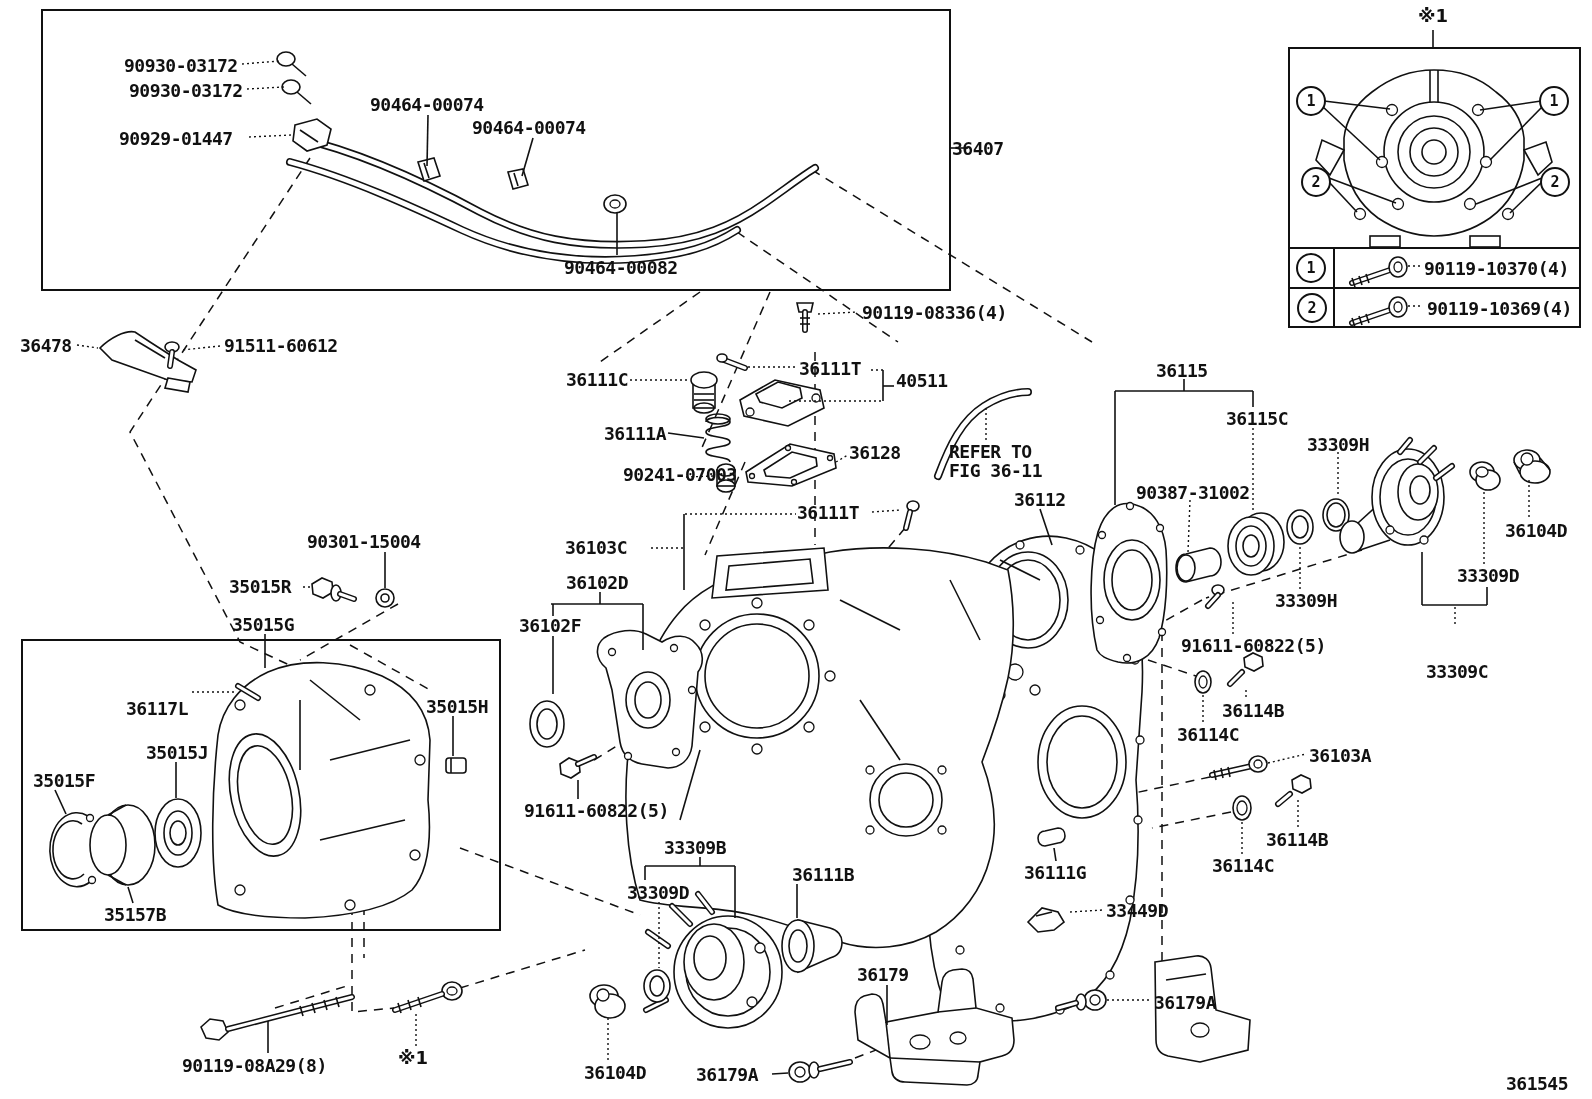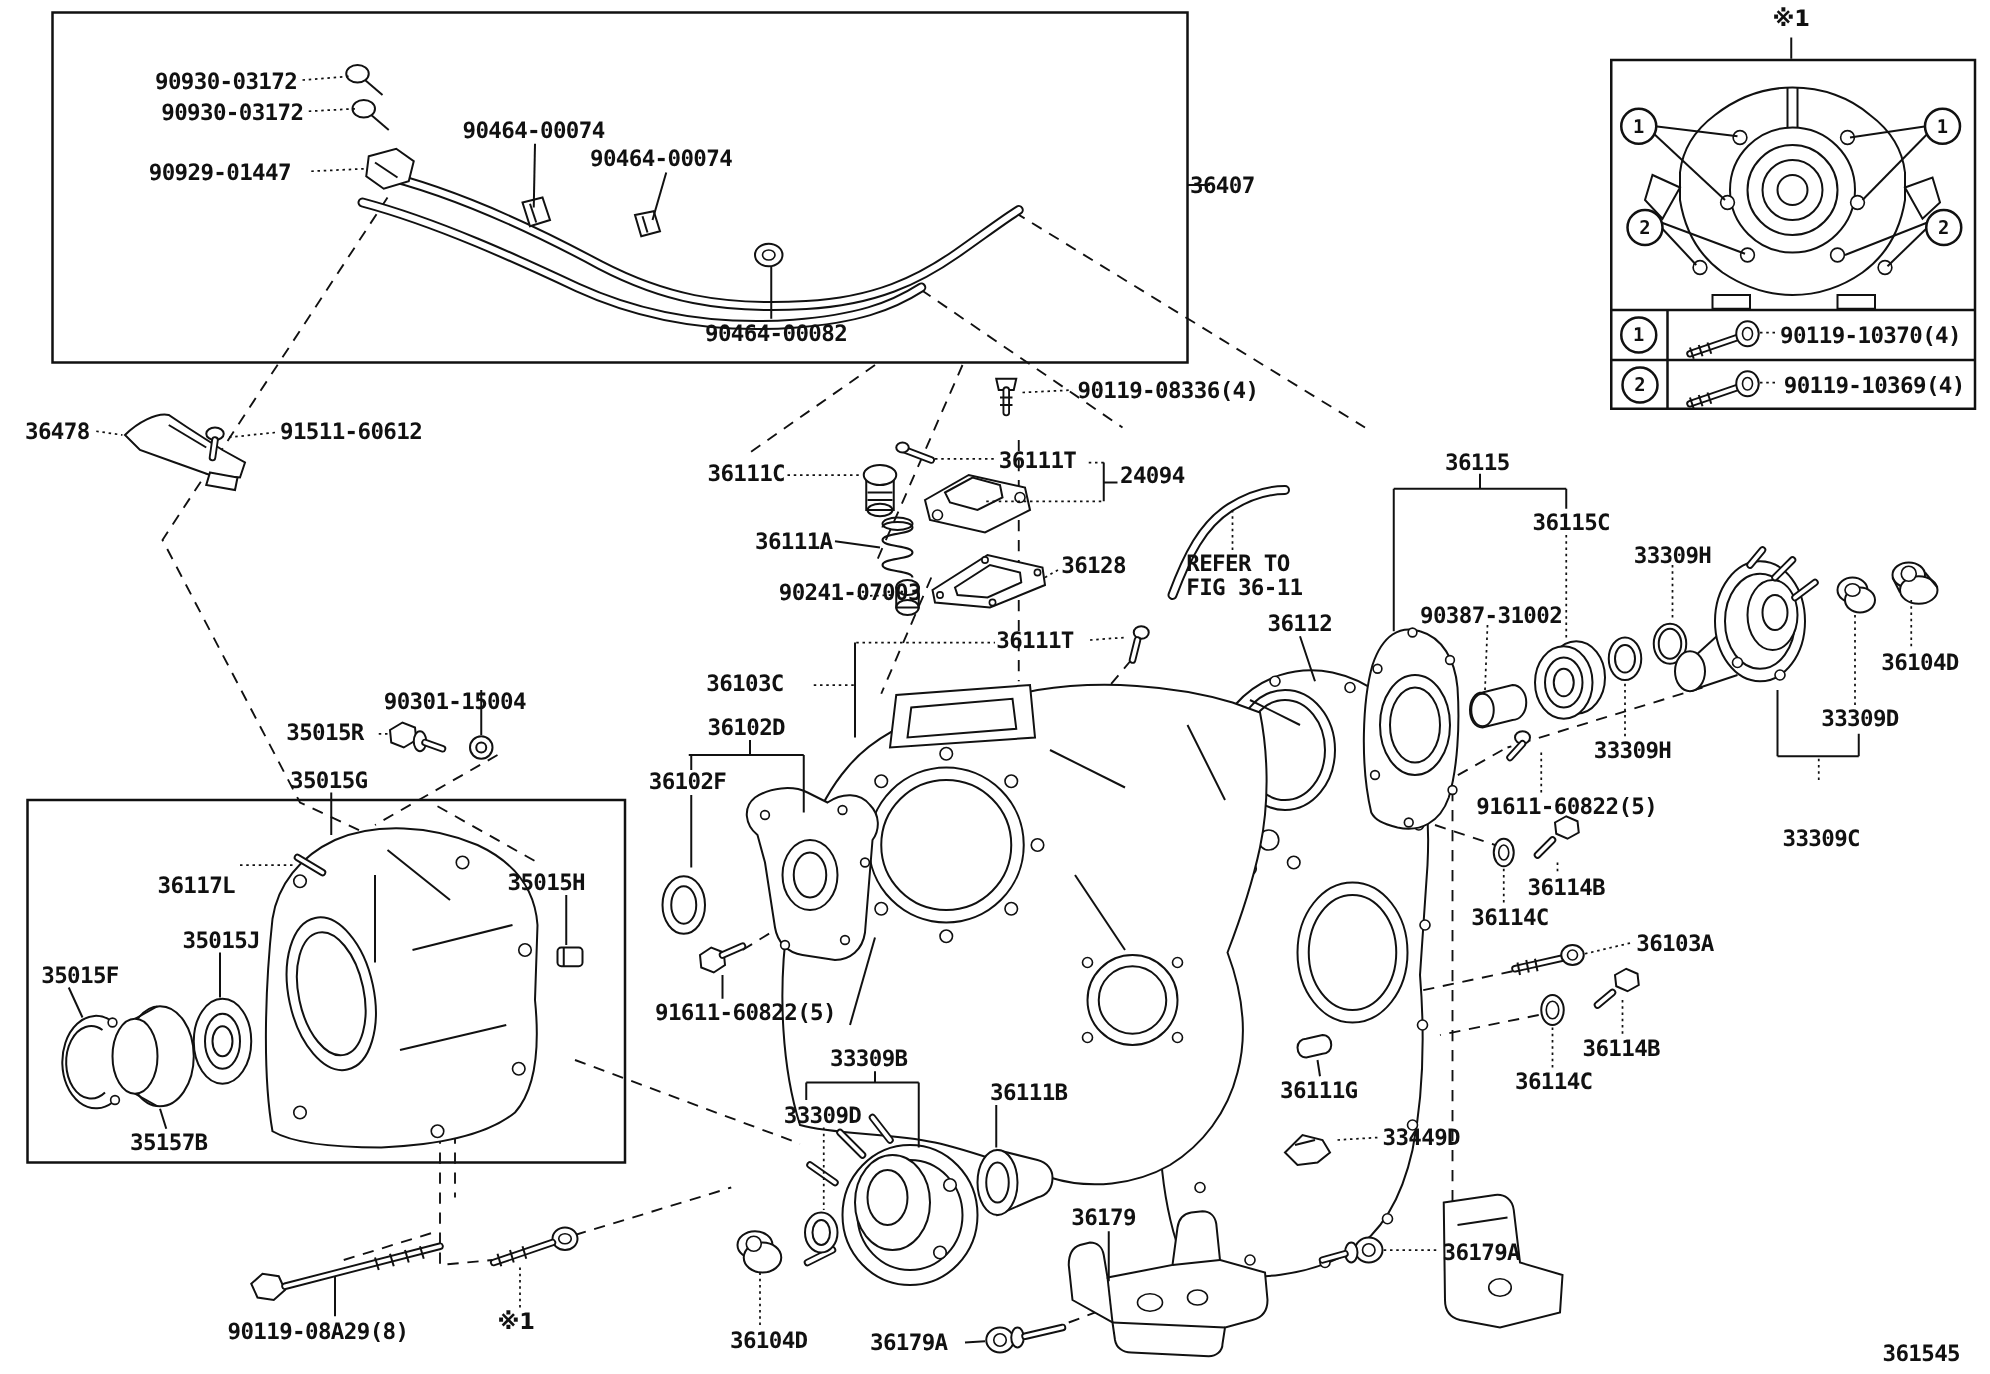--- a/index.html
+++ b/index.html
@@ -524,43 +524,43 @@
       <div class="lbl" style="left: 119px; top: 129px;">90929-01447</div>
       <div class="lbl" style="left: 370px; top: 95px;">90464-00074</div>
       <div class="lbl" style="left: 472px; top: 118px;">90464-00074</div>
       <div class="lbl" style="left: 564px; top: 258px;">90464-00082</div>
       <div class="lbl" style="left: 952px; top: 139px;">36407</div>
       <div class="lbl" style="left: 862px; top: 303px;">90119-08336(4)</div>
       <div class="lbl" style="left: 20px; top: 336px;">36478</div>
       <div class="lbl" style="left: 224px; top: 336px;">91511-60612</div>
       <div class="lbl" style="left: 566px; top: 370px;">36111C</div>
       <div class="lbl" style="left: 799px; top: 359px;">36111T</div>
-      <div class="lbl" style="left: 896px; top: 371px;">24094</div>
+      <div class="lbl" style="left: 896px; top: 371px;">40511</div>
       <div class="lbl" style="left: 604px; top: 424px;">36111A</div>
       <div class="lbl" style="left: 849px; top: 443px;">36128</div>
       <div class="lbl" style="left: 600px; top: 465px; margin-left: 23px;">90241-07003</div>
       <div class="lbl" style="left: 797px; top: 503px;">36111T</div>
       <div class="lbl" style="left: 565px; top: 538px;">36103C</div>
       <div class="lbl" style="left: 566px; top: 573px;">36102D</div>
       <div class="lbl" style="left: 519px; top: 616px;">36102F</div>
       <div class="lbl" style="left: 1156px; top: 361px;">36115</div>
       <div class="lbl" style="left: 1226px; top: 409px;">36115C</div>
       <div class="lbl" style="left: 1307px; top: 435px;">33309H</div>
       <div class="lbl" style="left: 1136px; top: 483px;">90387-31002</div>
       <div class="lbl" style="left: 1014px; top: 490px;">36112</div>
       <div class="lbl" style="left: 1505px; top: 521px;">36104D</div>
       <div class="lbl" style="left: 1457px; top: 566px;">33309D</div>
       <div class="lbl" style="left: 1275px; top: 591px;">33309H</div>
       <div class="lbl" style="left: 1426px; top: 626px; margin-top: 36px;">33309C</div>
       <div class="lbl" style="left: 1181px; top: 636px;">91611-60822(5)</div>
-      <div class="lbl" style="left: 307px; top: 552px;">90301-15004</div>
+      <div class="lbl" style="left: 307px; top: 532px;">90301-15004</div>
       <div class="lbl" style="left: 229px; top: 577px;">35015R</div>
       <div class="lbl" style="left: 232px; top: 615px;">35015G</div>
       <div class="lbl" style="left: 126px; top: 683px; margin-top: 16px;">36117L</div>
-      <div class="lbl" style="left: 406px; top: 697px;">35015H</div>
+      <div class="lbl" style="left: 426px; top: 697px;">35015H</div>
       <div class="lbl" style="left: 33px; top: 771px;">35015F</div>
       <div class="lbl" style="left: 146px; top: 743px;">35015J</div>
       <div class="lbl" style="left: 104px; top: 905px;">35157B</div>
       <div class="lbl" style="left: 524px; top: 801px;">91611-60822(5)</div>
       <div class="lbl" style="left: 664px; top: 838px;">33309B</div>
       <div class="lbl" style="left: 627px; top: 883px;">33309D</div>
       <div class="lbl" style="left: 792px; top: 865px;">36111B</div>
       <div class="lbl" style="left: 1222px; top: 701px;">36114B</div>
       <div class="lbl" style="left: 1177px; top: 725px;">36114C</div>
       <div class="lbl" style="left: 1309px; top: 746px;">36103A</div>

